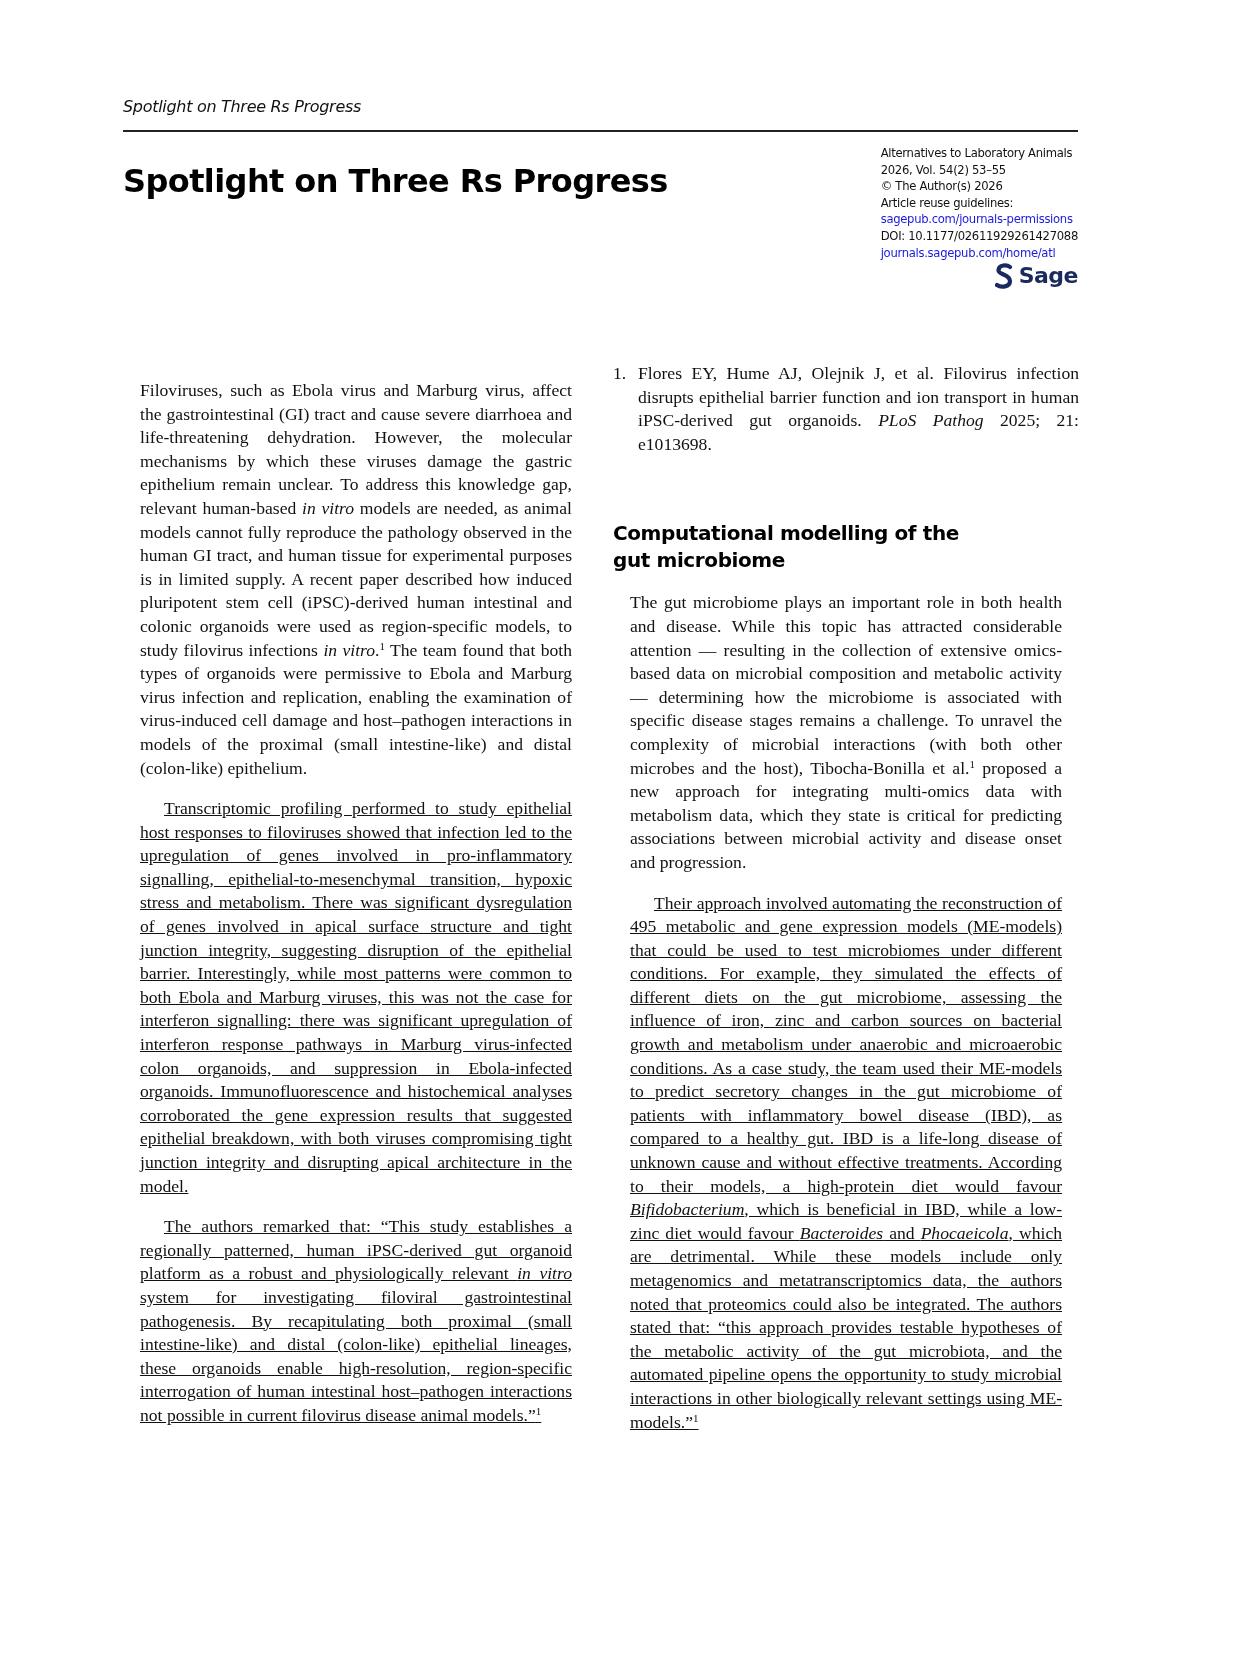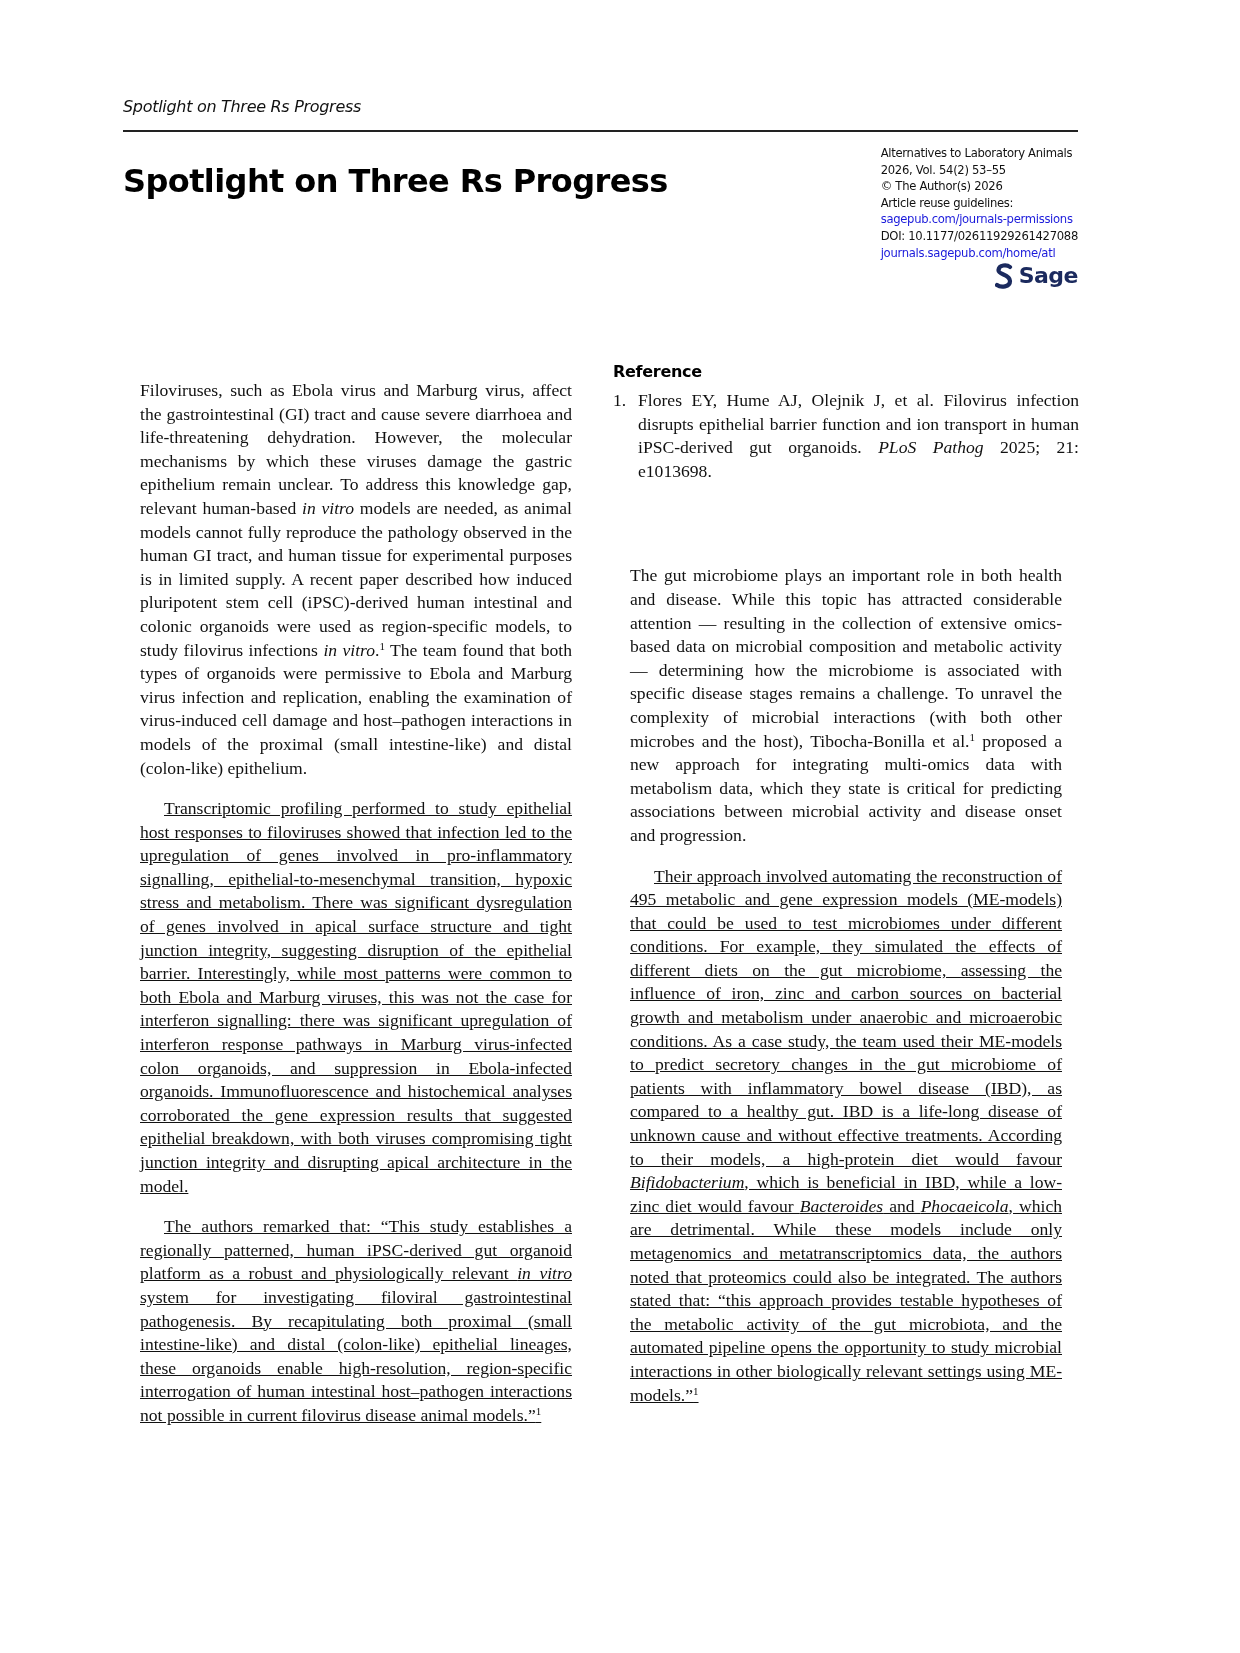--- a/index.html
+++ b/index.html
@@ -75,20 +75,20 @@
   <span>Sage</span>
 </div>
 
 <div class="col col-left">
   <p class="body"><span>Filoviruses, such as Ebola virus and Marburg virus, affect the gastrointestinal (GI) tract and cause severe diarrhoea and life-threatening dehydration. However, the molecular mechanisms by which these viruses damage the gastric epithelium remain unclear. To address this knowledge gap, relevant human-based </span><i>in vitro</i><span> models are needed, as animal models cannot fully reproduce the pathology observed in the human GI tract, and human tissue for experimental purposes is in limited supply. A recent paper described how induced pluripotent stem cell (iPSC)-derived human intestinal and colonic organoids were used as region-specific models, to study filovirus infections </span><i>in vitro</i><span>.</span><sup>1</sup><span> The team found that both types of organoids were permissive to Ebola and Marburg virus infection and replication, enabling the examination of virus-induced cell damage and host–pathogen interactions in models of the proximal (small intestine-like) and distal (colon-like) epithelium.</span></p>
   <p class="body indent">Transcriptomic profiling performed to study epithelial host responses to filoviruses showed that infection led to the upregulation of genes involved in pro-inflammatory signalling, epithelial-to-mesenchymal transition, hypoxic stress and metabolism. There was significant dysregulation of genes involved in apical surface structure and tight junction integrity, suggesting disruption of the epithelial barrier. Interestingly, while most patterns were common to both Ebola and Marburg viruses, this was not the case for interferon signalling: there was significant upregulation of interferon response pathways in Marburg virus-infected colon organoids, and suppression in Ebola-infected organoids. Immunofluorescence and histochemical analyses corroborated the gene expression results that suggested epithelial breakdown, with both viruses compromising tight junction integrity and disrupting apical architecture in the model.</p>
   <p class="body indent"><span>The authors remarked that: “This study establishes a regionally patterned, human iPSC-derived gut organoid platform as a robust and physiologically relevant </span><i>in vitro</i><span> system for investigating filoviral gastrointestinal pathogenesis. By recapitulating both proximal (small intestine-like) and distal (colon-like) epithelial lineages, these organoids enable high-resolution, region-specific interrogation of human intestinal host–pathogen interactions not possible in current filovirus disease animal models.”</span><sup>1</sup></p>
 </div>
 
 <div class="col col-right">
-  <h3 class="ref-head">Reference</h3>
   <ul class="ref-list">
     <li class="ref-item"><span class="ref-num">1.</span><span>Flores EY, Hume AJ, Olejnik J, et al. Filovirus infection disrupts epithelial barrier function and ion transport in human iPSC-derived gut organoids. </span><i>PLoS Pathog</i><span> 2025; 21: e1013698.</span></li>
   </ul>
   <div class="spacer-ref"></div>
+  <h2 class="sec" style="width:380px">Computational modelling of the gut microbiome</h2>
   <p class="body"><span>The gut microbiome plays an important role in both health and disease. While this topic has attracted considerable attention — resulting in the collection of extensive omics-based data on microbial composition and metabolic activity — determining how the microbiome is associated with specific disease stages remains a challenge. To unravel the complexity of microbial interactions (with both other microbes and the host), Tibocha-Bonilla et al.</span><sup>1</sup><span> proposed a new approach for integrating multi-omics data with metabolism data, which they state is critical for predicting associations between microbial activity and disease onset and progression.</span></p>
   <p class="body indent"><span>Their approach involved automating the reconstruction of 495 metabolic and gene expression models (ME-models) that could be used to test microbiomes under different conditions. For example, they simulated the effects of different diets on the gut microbiome, assessing the influence of iron, zinc and carbon sources on bacterial growth and metabolism under anaerobic and microaerobic conditions. As a case study, the team used their ME-models to predict secretory changes in the gut microbiome of patients with inflammatory bowel disease (IBD), as compared to a healthy gut. IBD is a life-long disease of unknown cause and without effective treatments. According to their models, a high-protein diet would favour </span><i>Bifidobacterium</i><span>, which is beneficial in IBD, while a low-zinc diet would favour </span><i>Bacteroides</i><span> and </span><i>Phocaeicola</i><span>, which are detrimental. While these models include only metagenomics and metatranscriptomics data, the authors noted that proteomics could also be integrated. The authors stated that: “this approach provides testable hypotheses of the metabolic activity of the gut microbiota, and the automated pipeline opens the opportunity to study microbial interactions in other biologically relevant settings using ME-models.”</span><sup>1</sup></p>
 </div>
 
 </body></html>

